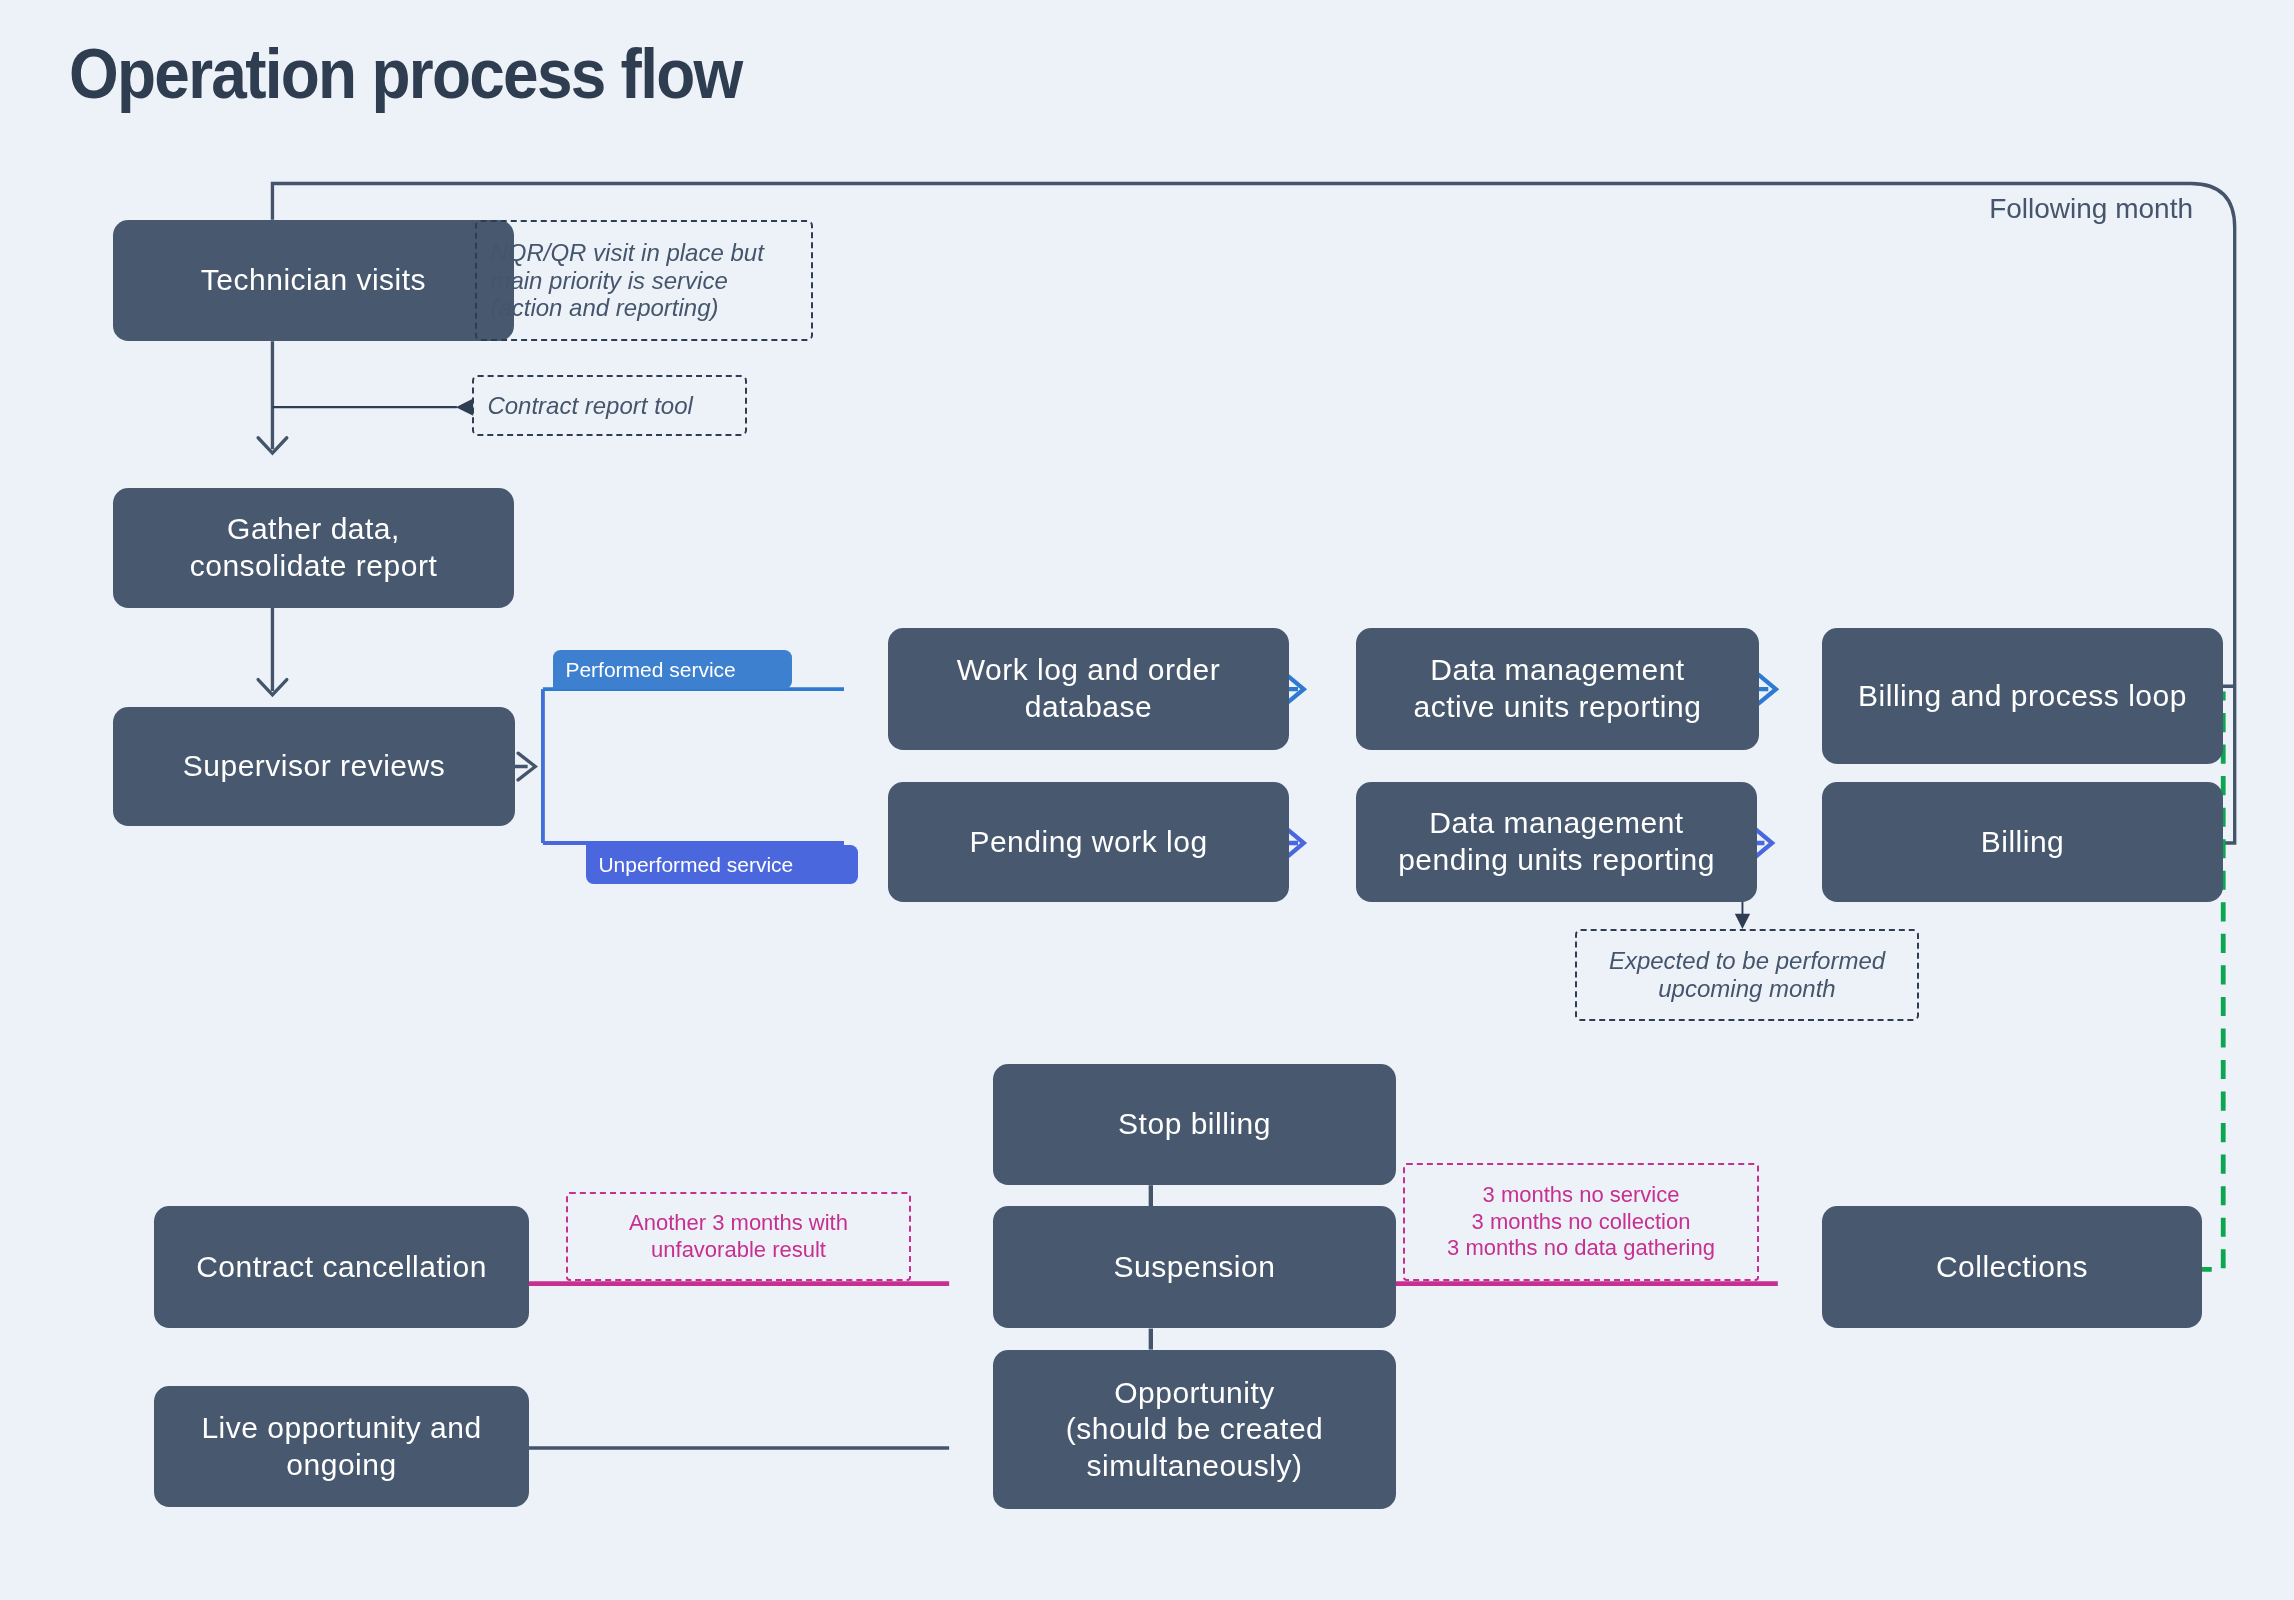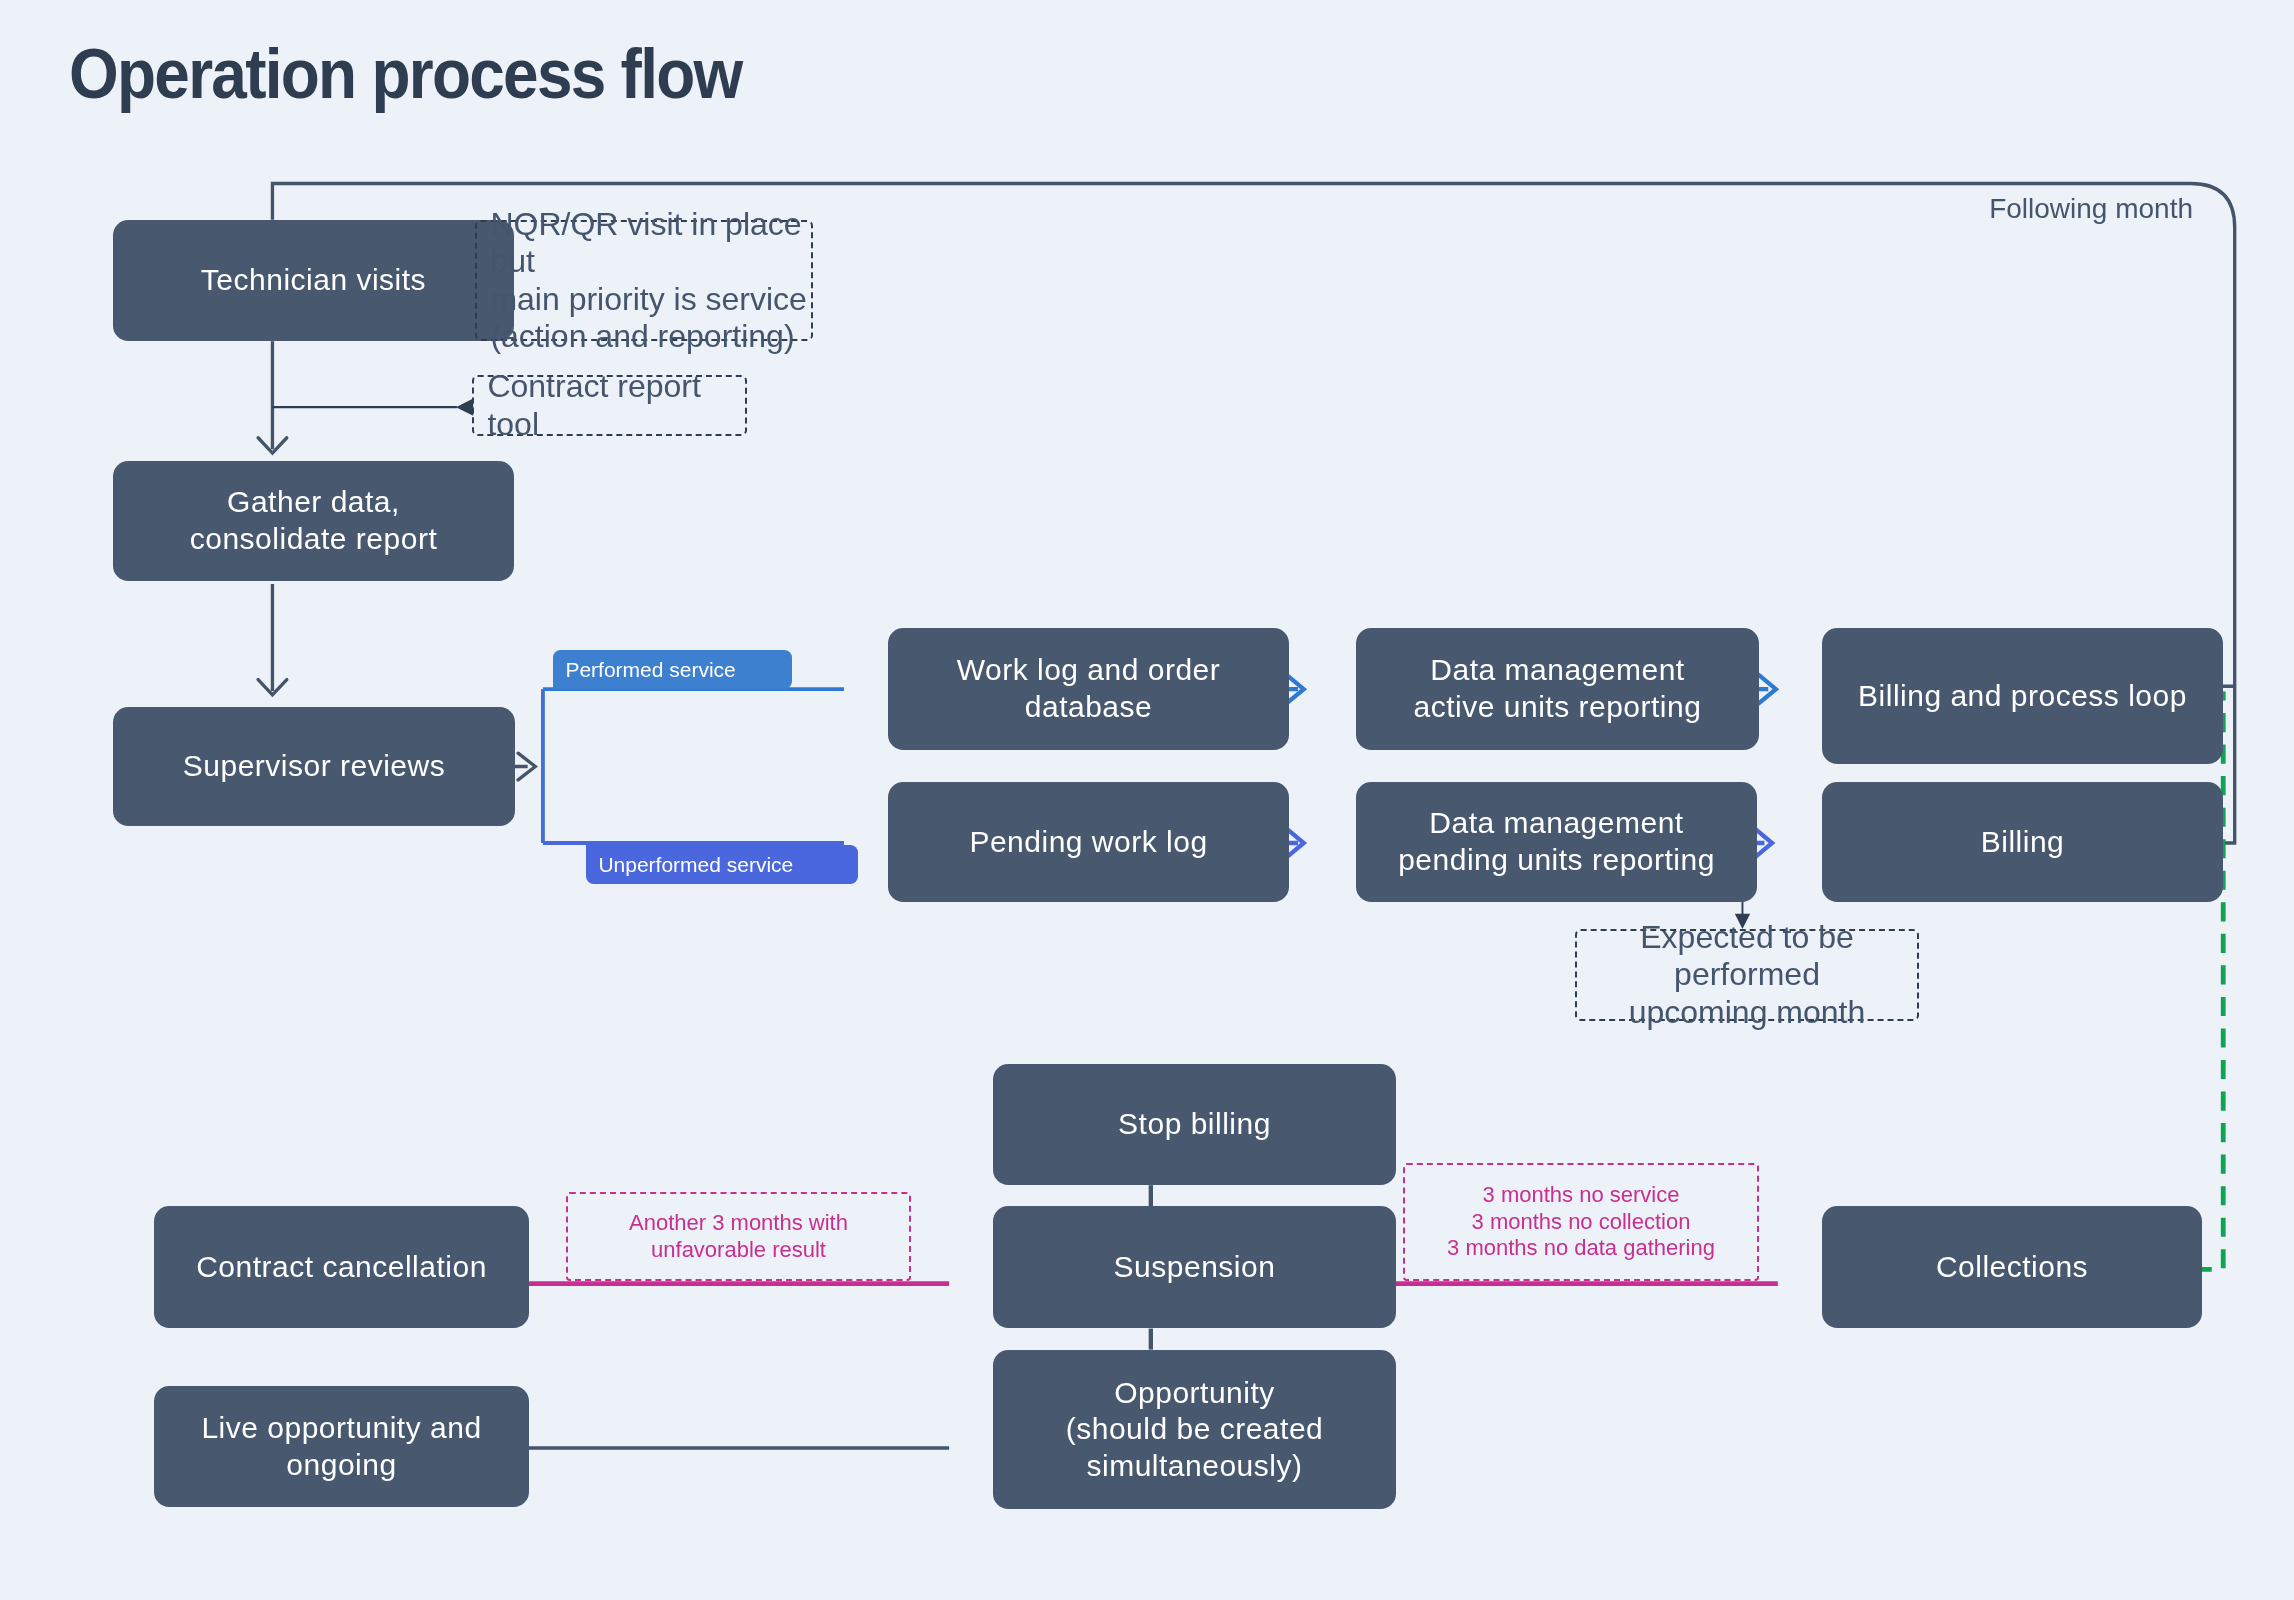--- a/index.html
+++ b/index.html
@@ -14,21 +14,21 @@
   svg.wires{position:absolute;left:0;top:0;width:2294px;height:1600px;}
 
   .page-title{position:absolute;left:69px;top:32.5px;font-size:71px;font-weight:bold;
     color:var(--title);letter-spacing:-1.9px;transform:scaleX(.9);transform-origin:left top;white-space:nowrap;}
 
   .node{position:absolute;background:var(--node);color:var(--node-text);border-radius:15.3px;
     display:flex;align-items:center;justify-content:center;text-align:center;
     font-size:30px;letter-spacing:0.5px;line-height:1.22;white-space:pre-line;margin-left:44px;}
 
   .annot{position:absolute;border:2.9px dashed var(--dashed);border-radius:5.7px;color:var(--note);
-    font-size:32px;line-height:1.16;display:flex;align-items:center;white-space:pre-line;}
+    font-size:24px;line-height:1.16;display:flex;align-items:center;white-space:pre-line;font-style:italic;}
   .annot.left{justify-content:flex-start;text-align:left;padding-left:13.4px;}
   .annot.center{justify-content:center;text-align:center;}
 
   .annot-pink{position:absolute;border:2.9px dashed var(--pink);border-radius:3.8px;color:var(--pink);
     font-size:22px;line-height:1.22;display:flex;align-items:center;justify-content:center;
     text-align:center;white-space:pre-line;}
 
   .branch-label{position:absolute;color:#fff;font-size:21px;display:flex;align-items:center;
     padding-left:12.4px;white-space:nowrap;}
   .branch-label.performed{background:#3e80d0;border-radius:7.6px 7.6px 7.6px 0;}
@@ -96,21 +96,21 @@
   <div class="following">Following month</div>
 
   <div class="node" style="left:69px;top:220px;width:401px;height:121px;">Technician visits</div>
 
   <div class="annot left" style="left:475px;top:220px;width:338px;height:121px;">NQR/QR visit in place but
 main priority is service
 (action and reporting)</div>
 
   <div class="annot left" style="left:472px;top:375px;width:275px;height:61px;">Contract report tool</div>
 
-  <div class="node" style="left:69px;top:461px;width:401px;height:120px;">Gather data,
+  <div class="node" style="left:69px;top:488px;width:401px;height:120px;">Gather data,
 consolidate report</div>
 
   <div class="node" style="left:69px;top:707px;width:402px;height:119px;">Supervisor reviews</div>
 
   <div class="branch-label performed" style="left:553px;top:650px;width:239px;height:39px;">Performed service</div>
   <div class="branch-label unperformed" style="left:553px;top:845px;width:272px;height:39px;margin-left:33px;">Unperformed service</div>
 
   <div class="node" style="left:844px;top:628px;width:401px;height:122px;">Work log and order
 database</div>
   <div class="node" style="left:1312px;top:628px;width:403px;height:122px;">Data management

